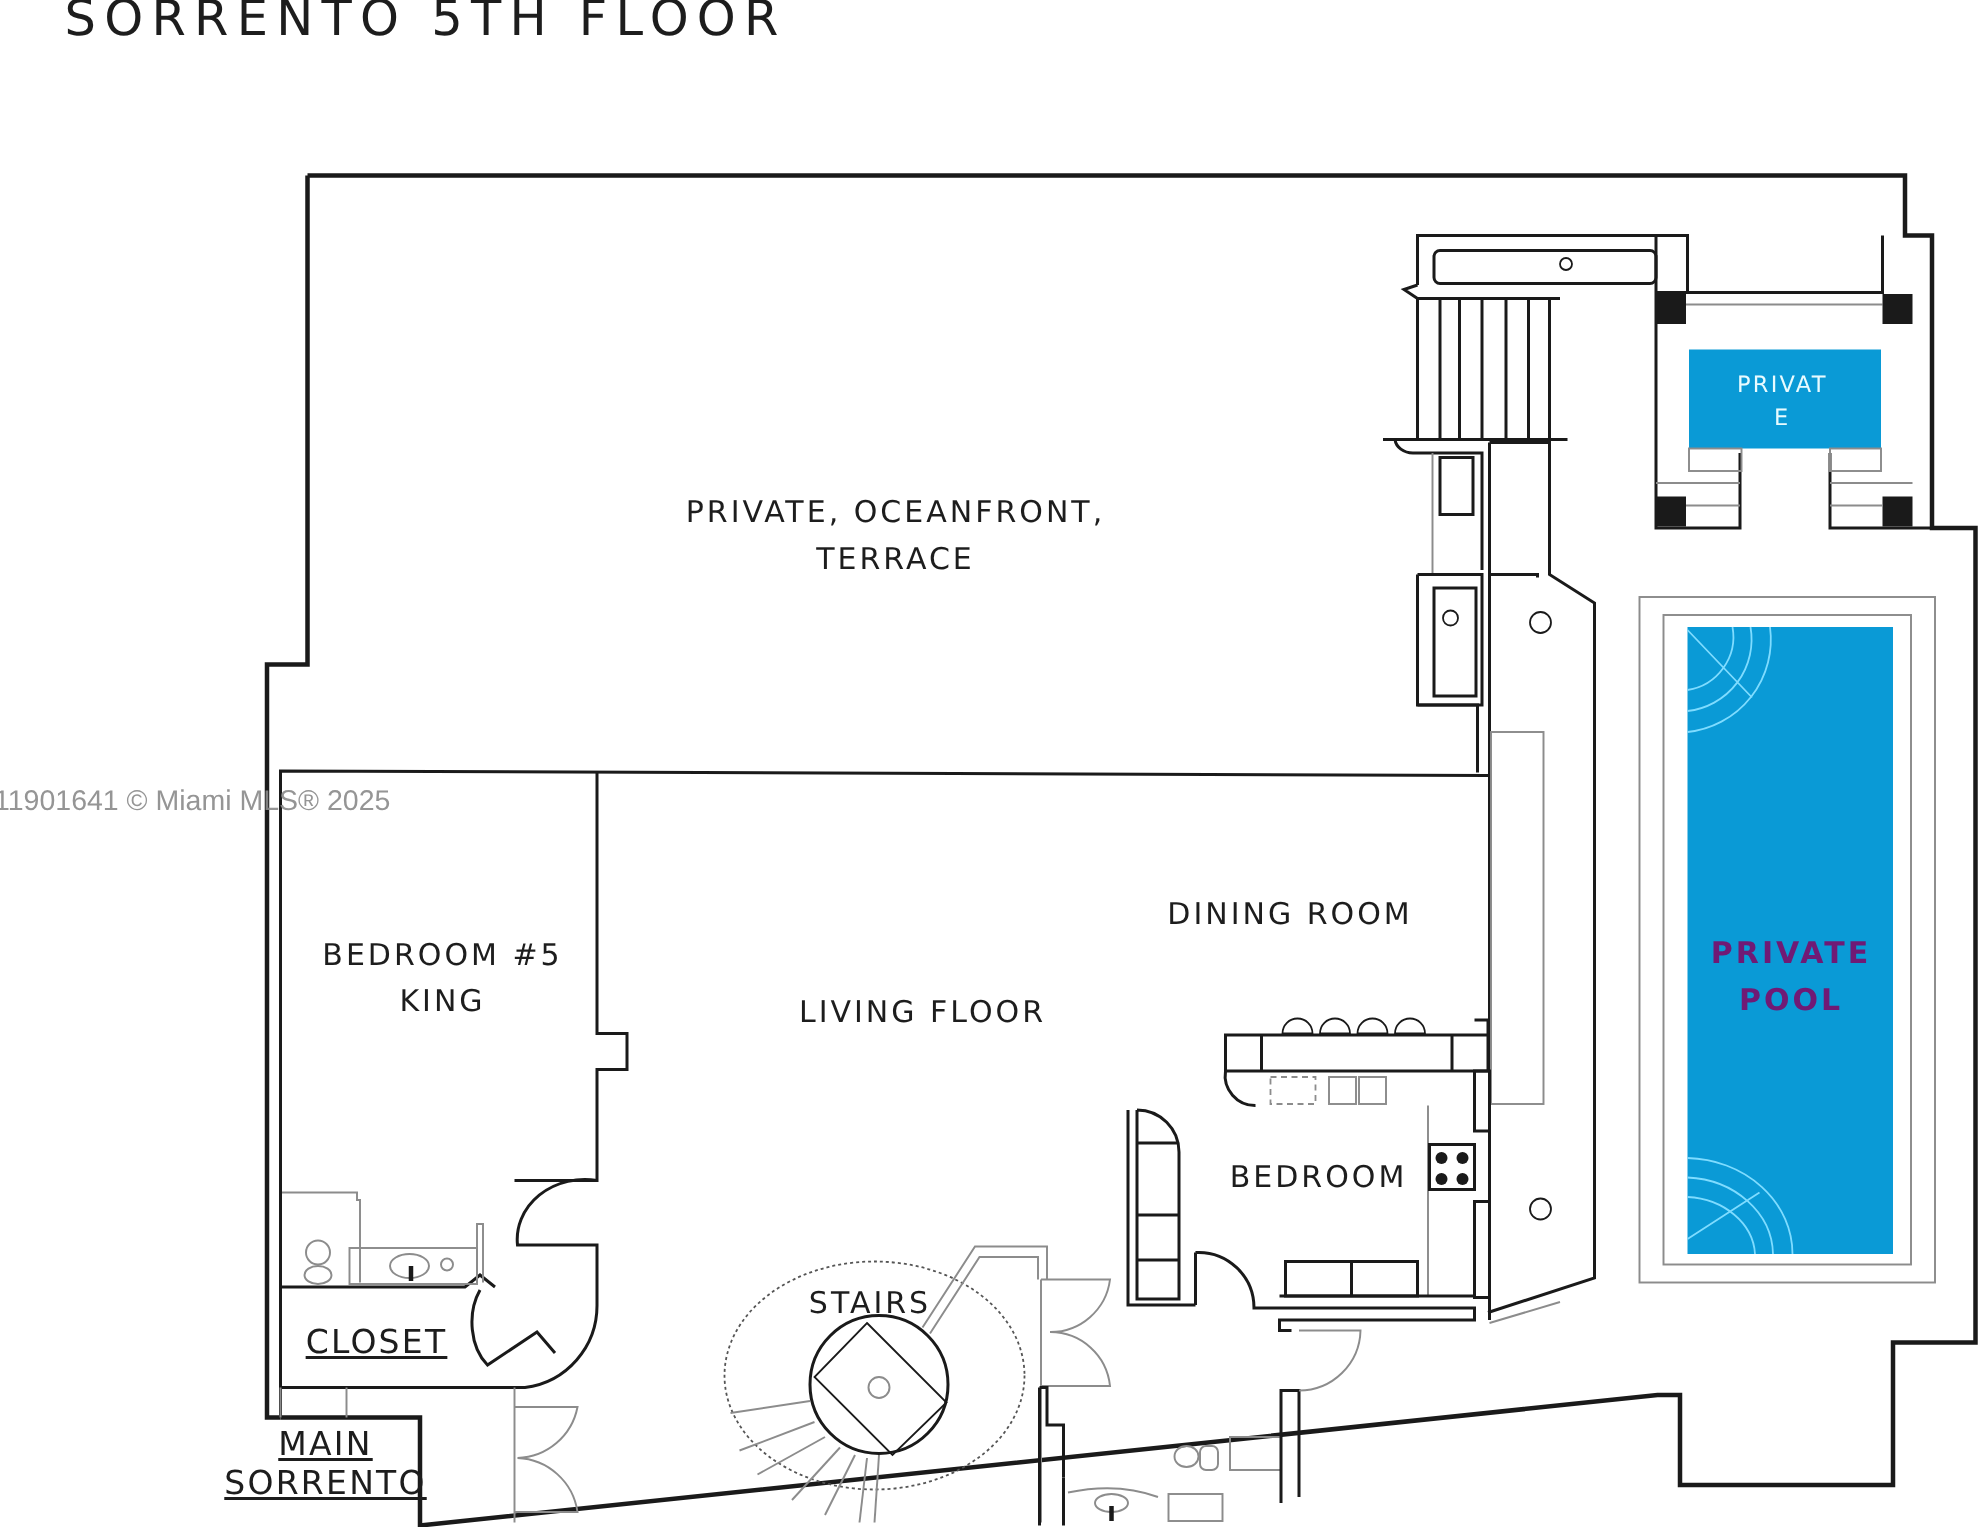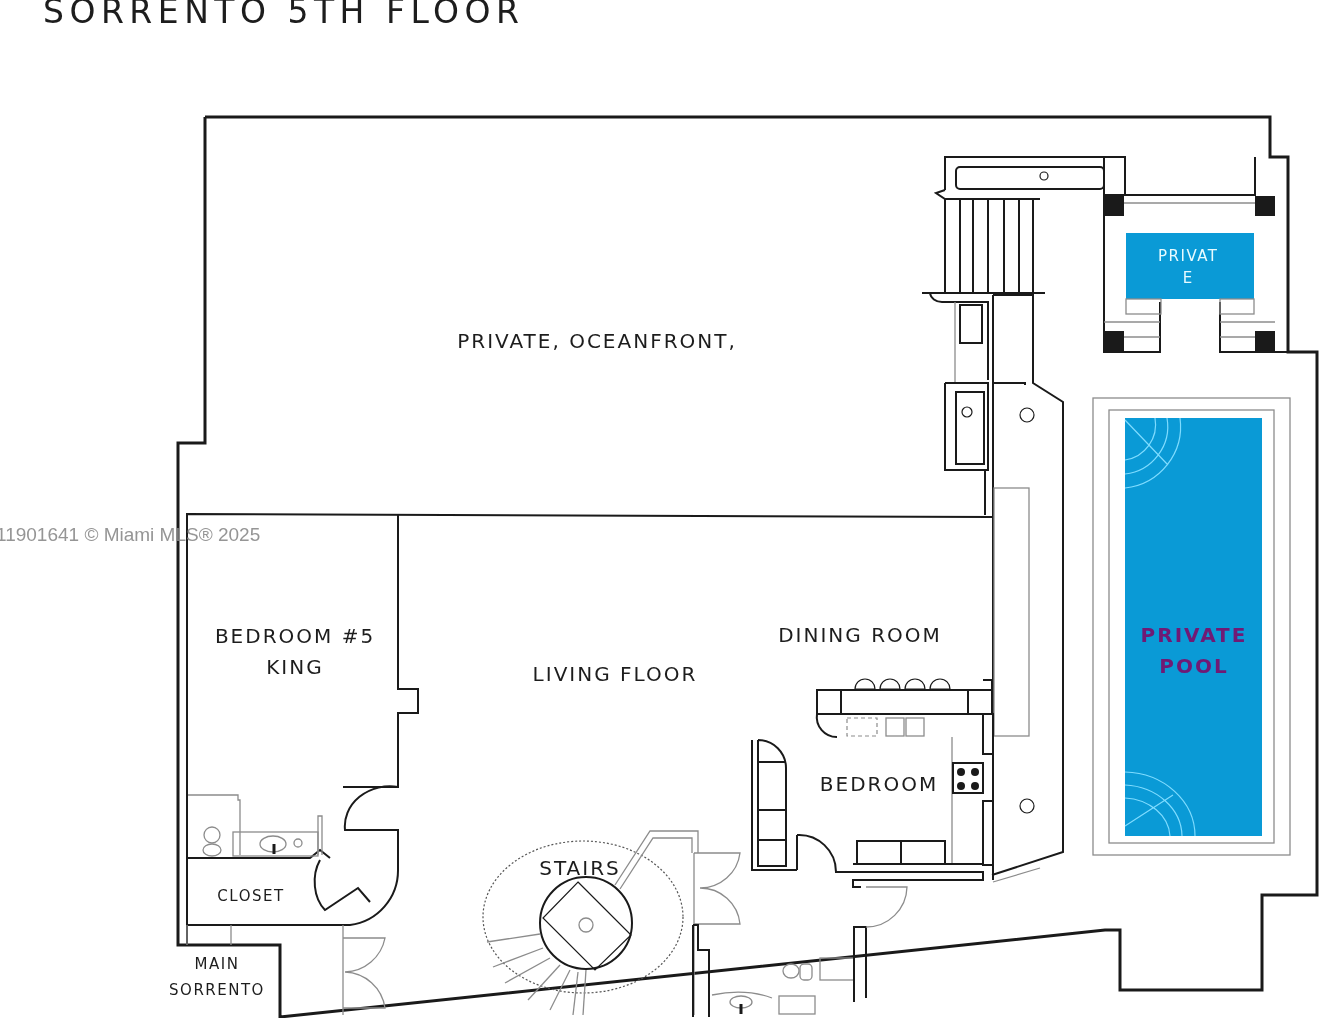--- a/index.html
+++ b/index.html
@@ -1,21 +1,21 @@
 <!DOCTYPE html>
 <html><head>
 <meta charset="utf-8">
 <style>
   html, body { margin: 0; padding: 0; background: #ffffff; }
   body { width: 1319px; height: 1018px; position: relative; overflow: hidden; font-family: "DejaVu Sans", sans-serif; }
   #plan { position: absolute; left: 0; top: 0; }
   .title { position: absolute; left: 43px; top: -8px; font-size: 33px; letter-spacing: 5.5px; color: #1d1d1d; font-family: "DejaVu Sans", sans-serif; font-weight: normal; white-space: nowrap; }
   .watermark { position: absolute; left: -4px; top: 524px; font-size: 19px; color: #8a8a8a; font-family: "Liberation Sans", sans-serif; white-space: nowrap; opacity: 0.9; }
   .lbl { position: absolute; text-align: center; font-size: 20px; letter-spacing: 2px; color: #1d1d1d; line-height: 31px; font-family: "DejaVu Sans", sans-serif; white-space: nowrap; transform: translateX(-50%); }
-  .lbl.sm { font-size: 15px; line-height: 26px; letter-spacing: 1.5px; }
+  .lbl.sm { font-size: 22px; line-height: 26px; letter-spacing: 1.5px; text-decoration: underline; }
   .lbl.pool { color: #701a75; font-weight: bold; }
   .lbl.jac { font-size: 15px; line-height: 22px; letter-spacing: 1.5px; color: #e8fbff; text-align: center; transform: none; overflow: hidden; height: 44px; }
   .w { stroke: #1a1a1a; fill: none; }
   .thick { stroke-width: 3; }
   .med { stroke-width: 2; }
   .thin { stroke-width: 1.2; }
   .grey { stroke: #8c8c8c; fill: none; stroke-width: 1.3; }
 </style>
 </head>
 <body>
@@ -174,39 +174,40 @@
     <rect class="grey" x="779" y="996" width="36" height="18"></rect>
     <polyline class="w med" points="854,1002 854,927 866,927 866,998"></polyline>
     <path class="grey" d="M866,887 L907,887 A41,41 0 0 1 866,927"></path>
   </g>
 </svg>
 
 <div class="watermark">11901641 © Miami MLS® 2025</div>
 
 <div class="lbl" style="left:597px; top:289px;margin-top:37px;">
   <div>PRIVATE, OCEANFRONT,</div>
+  <div>TERRACE</div>
 </div>
 
 <div class="lbl jac" style="left:1158px; top:245px;">
   <div>PRIVAT</div>
   <div>E</div>
 
 </div>
 
 <div class="lbl pool" style="left:1194px; top:620px;">
   <div>PRIVATE</div>
   <div>POOL</div>
 </div>
 
 <div class="lbl" style="left:295px; top:621px;">
   <div>BEDROOM #5</div>
   <div>KING</div>
 </div>
 
 <div class="lbl" style="left:615px; top:659px;">LIVING FLOOR</div>
-<div class="lbl" style="left:860px; top:620px;">DINING ROOM</div>
+<div class="lbl" style="left:860px; top:594px;">DINING ROOM</div>
 <div class="lbl" style="left:879px; top:769px;">BEDROOM</div>
 <div class="lbl" style="left:580px; top:853px;text-align:center;">STAIRS</div>
 <div class="lbl sm" style="left:251px; top:883px;">CLOSET</div>
 <div class="lbl sm" style="left:217px; top:951px;">
   <div>MAIN</div>
   <div>SORRENTO</div>
 </div>
 
 </body></html>

